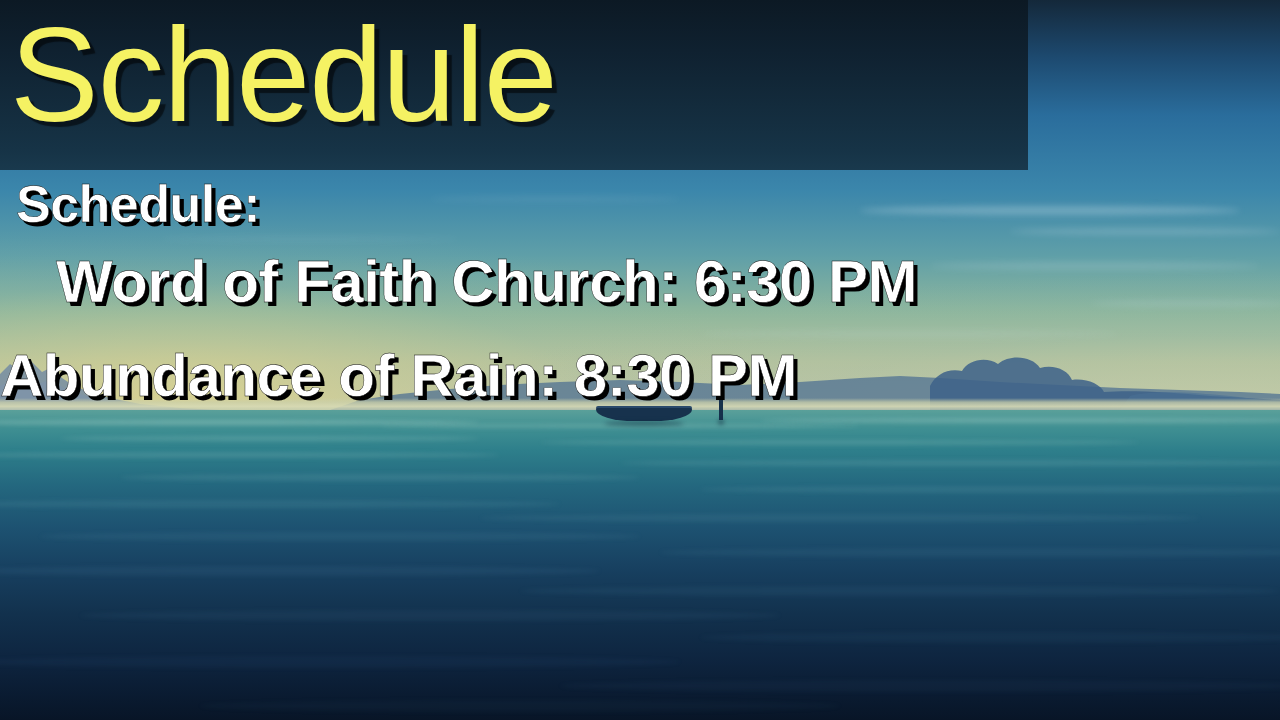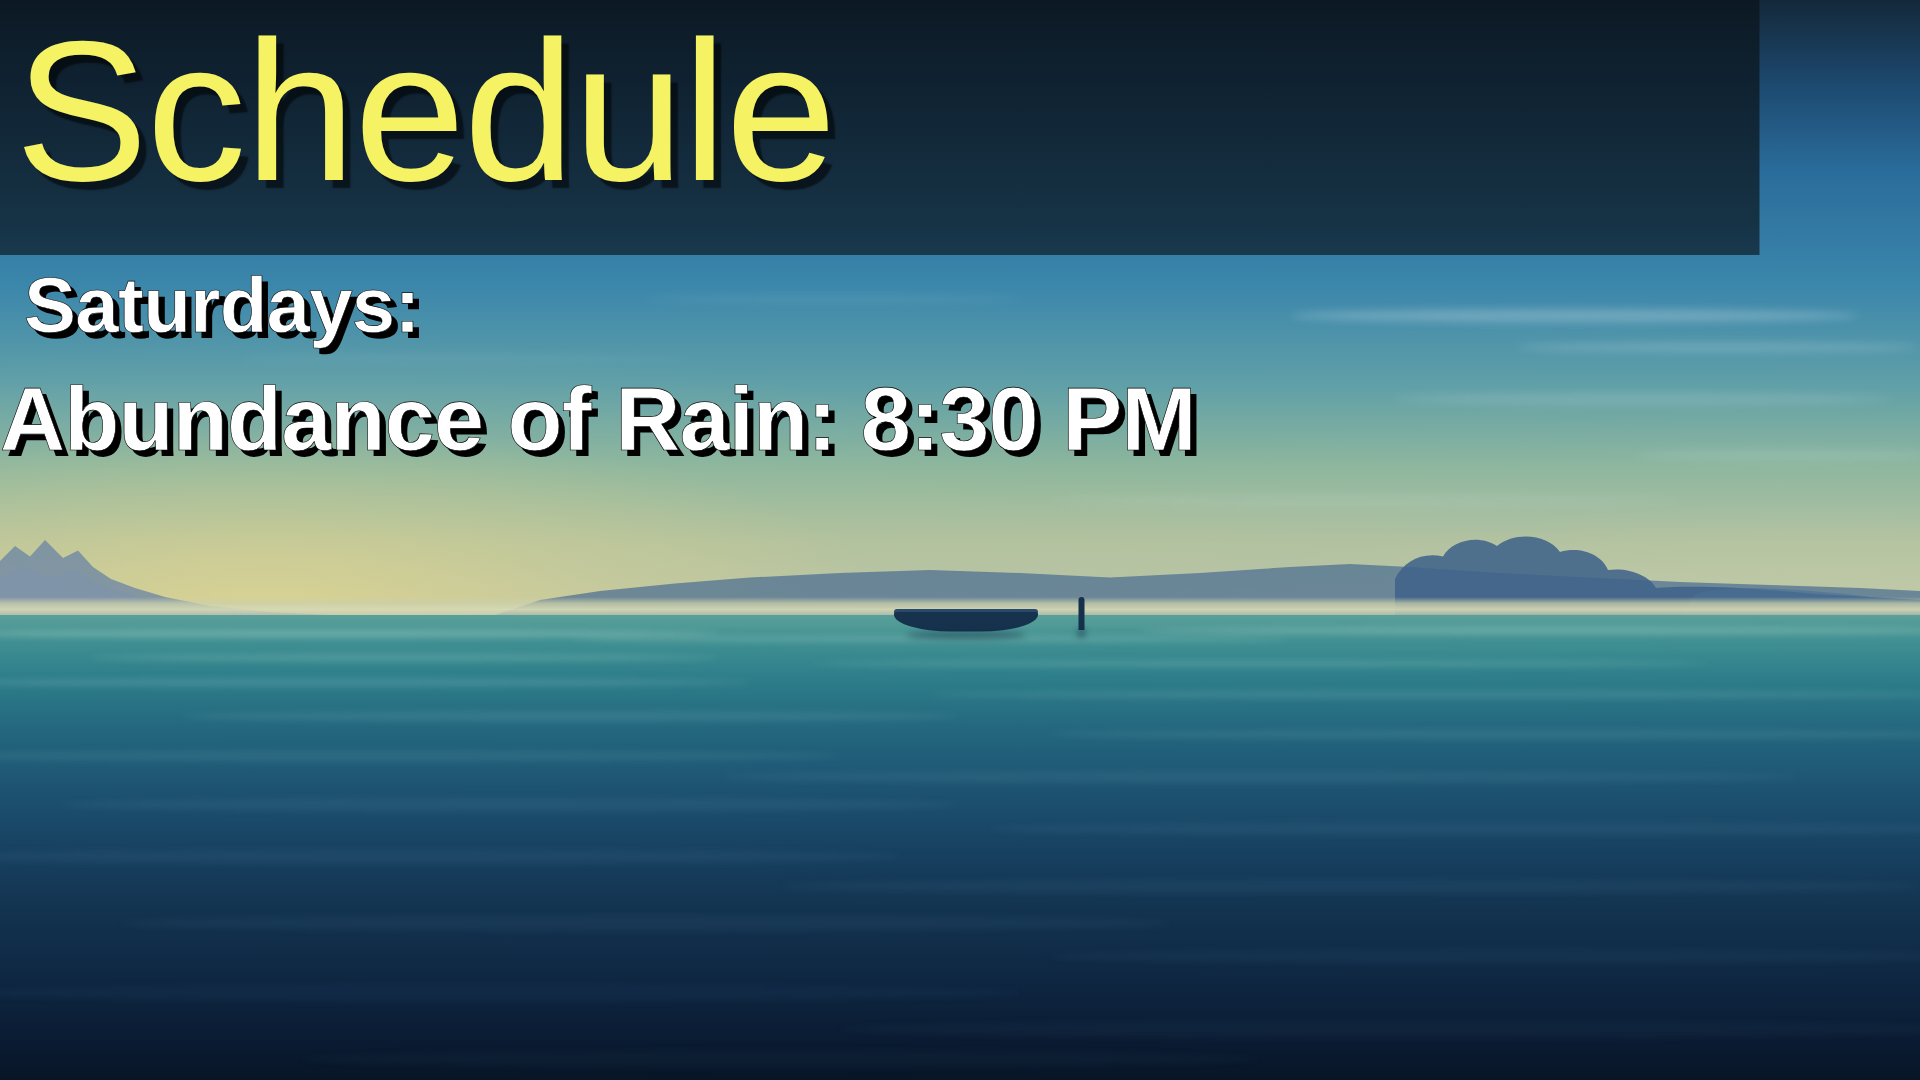--- a/index.html
+++ b/index.html
@@ -154,21 +154,21 @@
     height: 6px;
     background: rgba(14,40,62,0.5);
     filter: blur(2px);
     border-radius: 50%;
   }
 
   
   #title-band {
     position: absolute;
     left: 0; top: 0;
-    width: 1173px; height: 170px;
+    width: 1028px; height: 170px;
     background: linear-gradient(180deg,
       #0c1924 0%,
       #0f2130 30%,
       #132b3c 62%,
       #163346 88%,
       #19394d 100%);
   }
   #title {
     position: absolute;
     left: 10px;
@@ -280,17 +280,18 @@
     </div>
     <div id="post"></div>
     <div id="post-refl"></div>
   </div>
 
   <div id="title-band">
     <h1 id="title">Schedule</h1>
   </div>
 
   <div id="body-text">
-    <p class="line line-0">Saturdays:</p>
+    <p class="line line-0">Schedule:</p>
+    <p class="line line-1">Word of Faith Church: 6:30 PM</p>
     <p class="line line-2">Abundance of Rain: 8:30 PM</p>
   </div>
 
 </div>
 
 </body></html>

